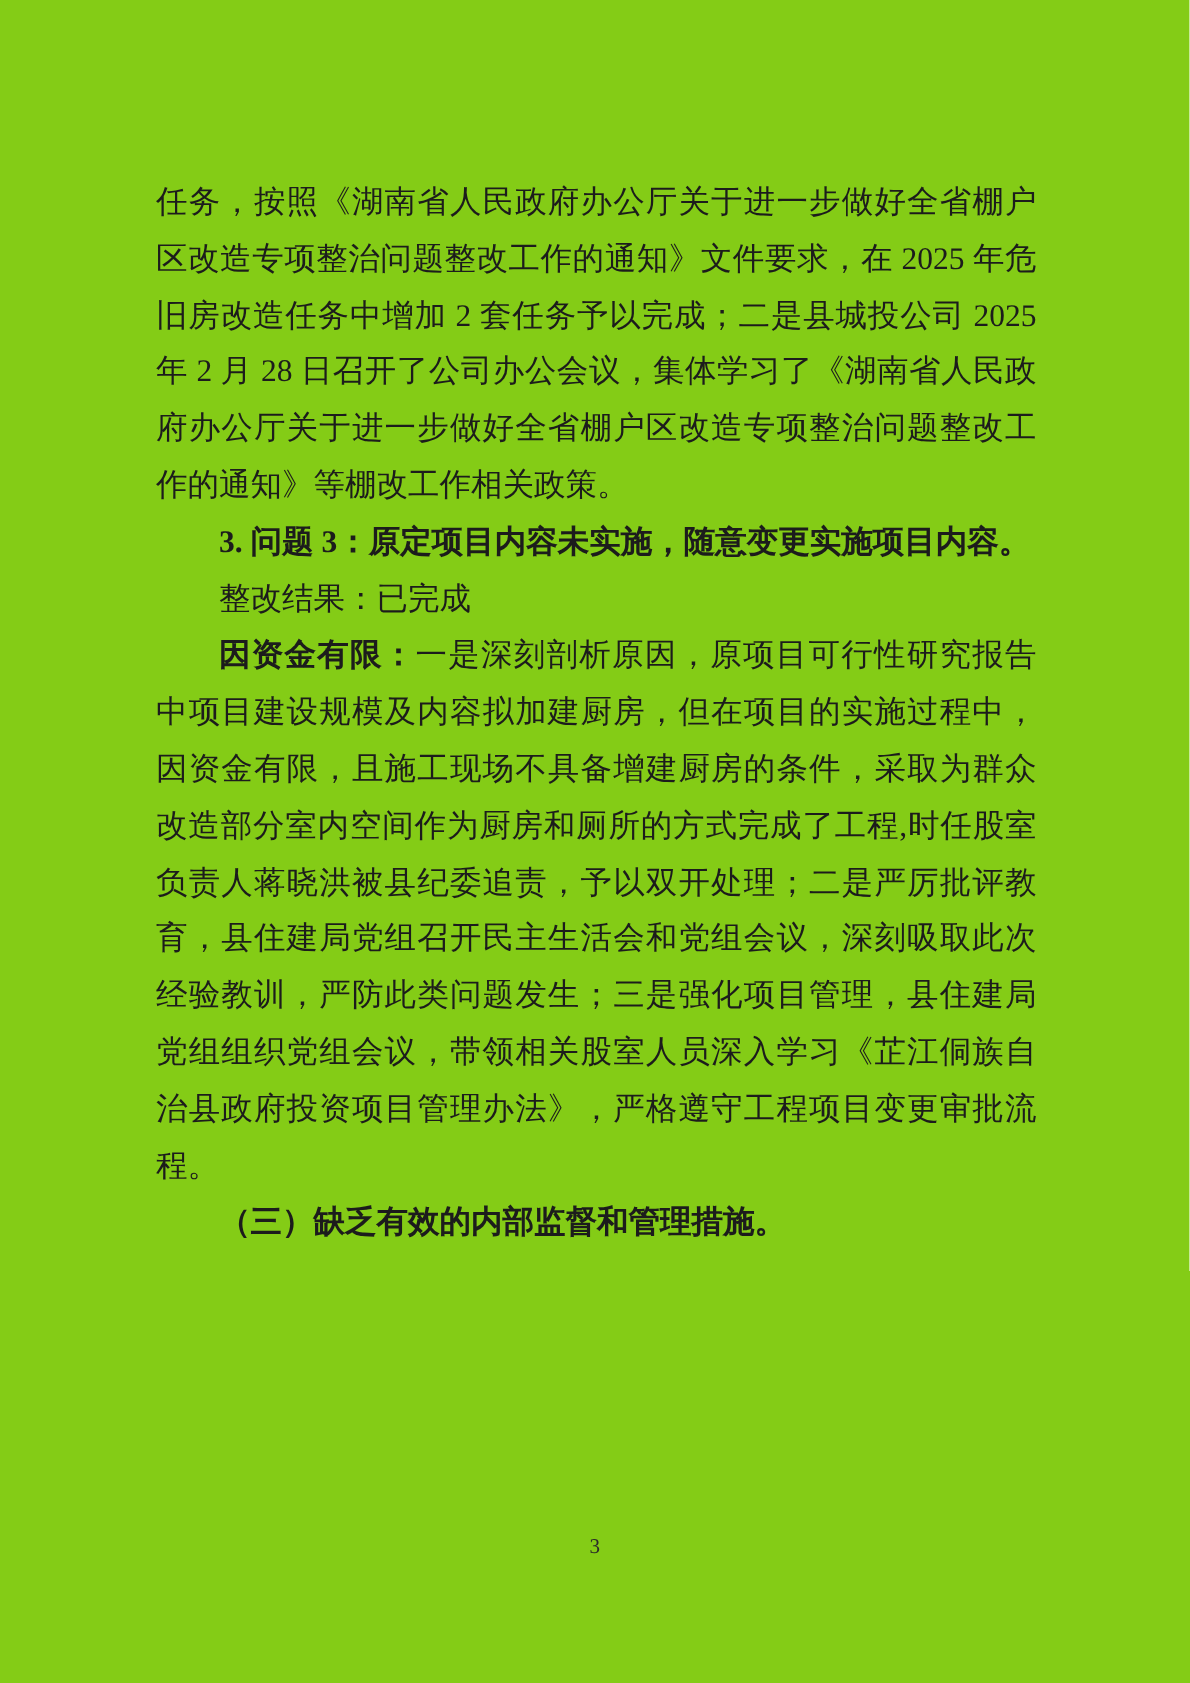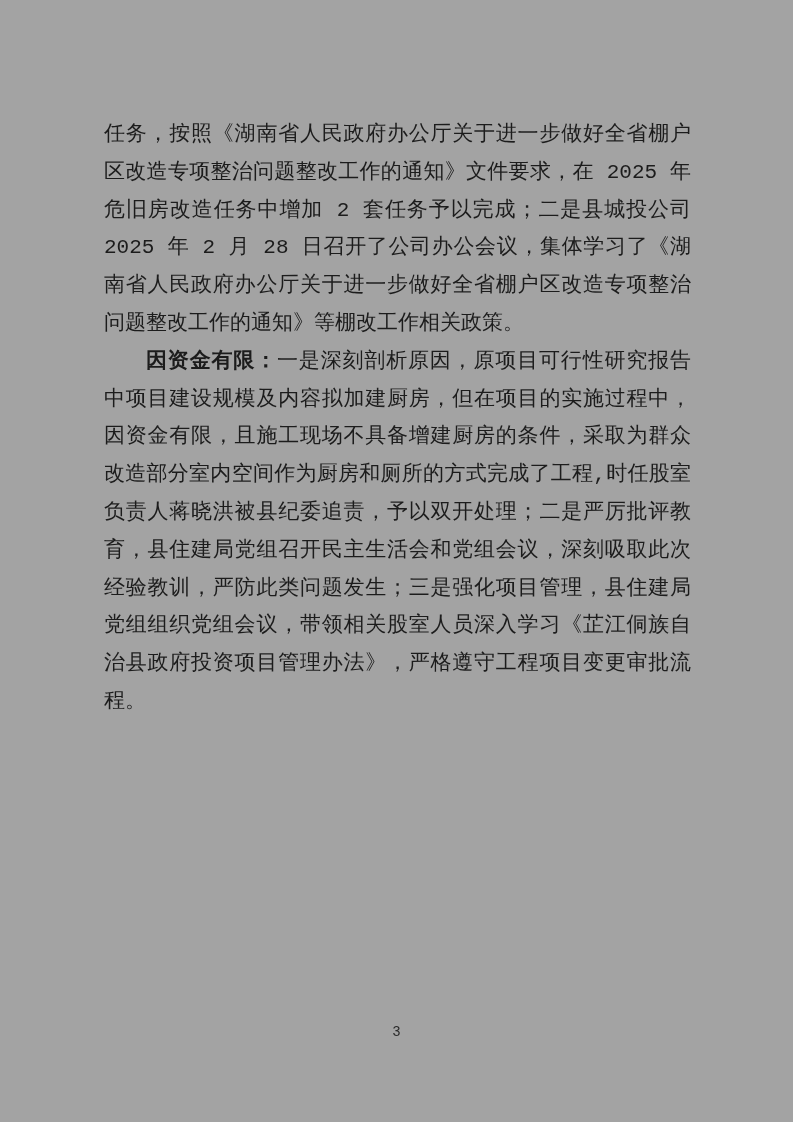--- a/index.html
+++ b/index.html
@@ -5,23 +5,23 @@
 <style>
   html, body {
     margin: 0;
     padding: 0;
     background: #ffffff;
   }
   .page {
     position: relative;
     width: 793px;
     height: 1122px;
-    background: #a3a3a3;
+    background: #84cc16;
     overflow: hidden;
-    font-family: Liberation Mono, monospace;
+    font-family: Liberation Serif, serif;
     color: #1c1c1c;
   }
   .content {
     position: absolute;
     left: 104px;
     top: 116px;
     width: 587px;
     font-size: 21px;
     line-height: 37.8px;
     text-align: justify;
@@ -47,18 +47,21 @@
     line-height: 20px;
     color: #2a2a2a;
   }
 </style>
 </head>
 <body>
 
 <div class="page">
   <div class="content">
       <p class="para"><span>任务，按照《湖南省人民政府办公厅关于进一步做好全省棚户区改造专项整治问题整改工作的通知》文件要求，在 2025 年危旧房改造任务中增加 2 套任务予以完成；二是县城投公司 2025 年 2 月 28 日召开了公司办公会议，集体学习了《湖南省人民政府办公厅关于进一步做好全省棚户区改造专项整治问题整改工作的通知》等棚改工作相关政策。</span></p>
+      <p class="para indent"><span class="bold">3. 问题 3：原定项目内容未实施，随意变更实施项目内容。</span></p>
+      <p class="para indent"><span>整改结果：已完成</span></p>
       <p class="para indent"><span class="bold">因资金有限：</span><span>一是深刻剖析原因，原项目可行性研究报告中项目建设规模及内容拟加建厨房，但在项目的实施过程中，因资金有限，且施工现场不具备增建厨房的条件，采取为群众改造部分室内空间作为厨房和厕所的方式完成了工程,时任股室负责人蒋晓洪被县纪委追责，予以双开处理；二是严厉批评教育，县住建局党组召开民主生活会和党组会议，深刻吸取此次经验教训，严防此类问题发生；三是强化项目管理，县住建局党组组织党组会议，带领相关股室人员深入学习《芷江侗族自治县政府投资项目管理办法》，严格遵守工程项目变更审批流程。</span></p>
+      <p class="para indent"><span class="bold">（三）缺乏有效的内部监督和管理措施。</span></p>
     </div>
   <div class="footer">
     <span>3</span>
   </div>
 </div>
 
 </body></html>

